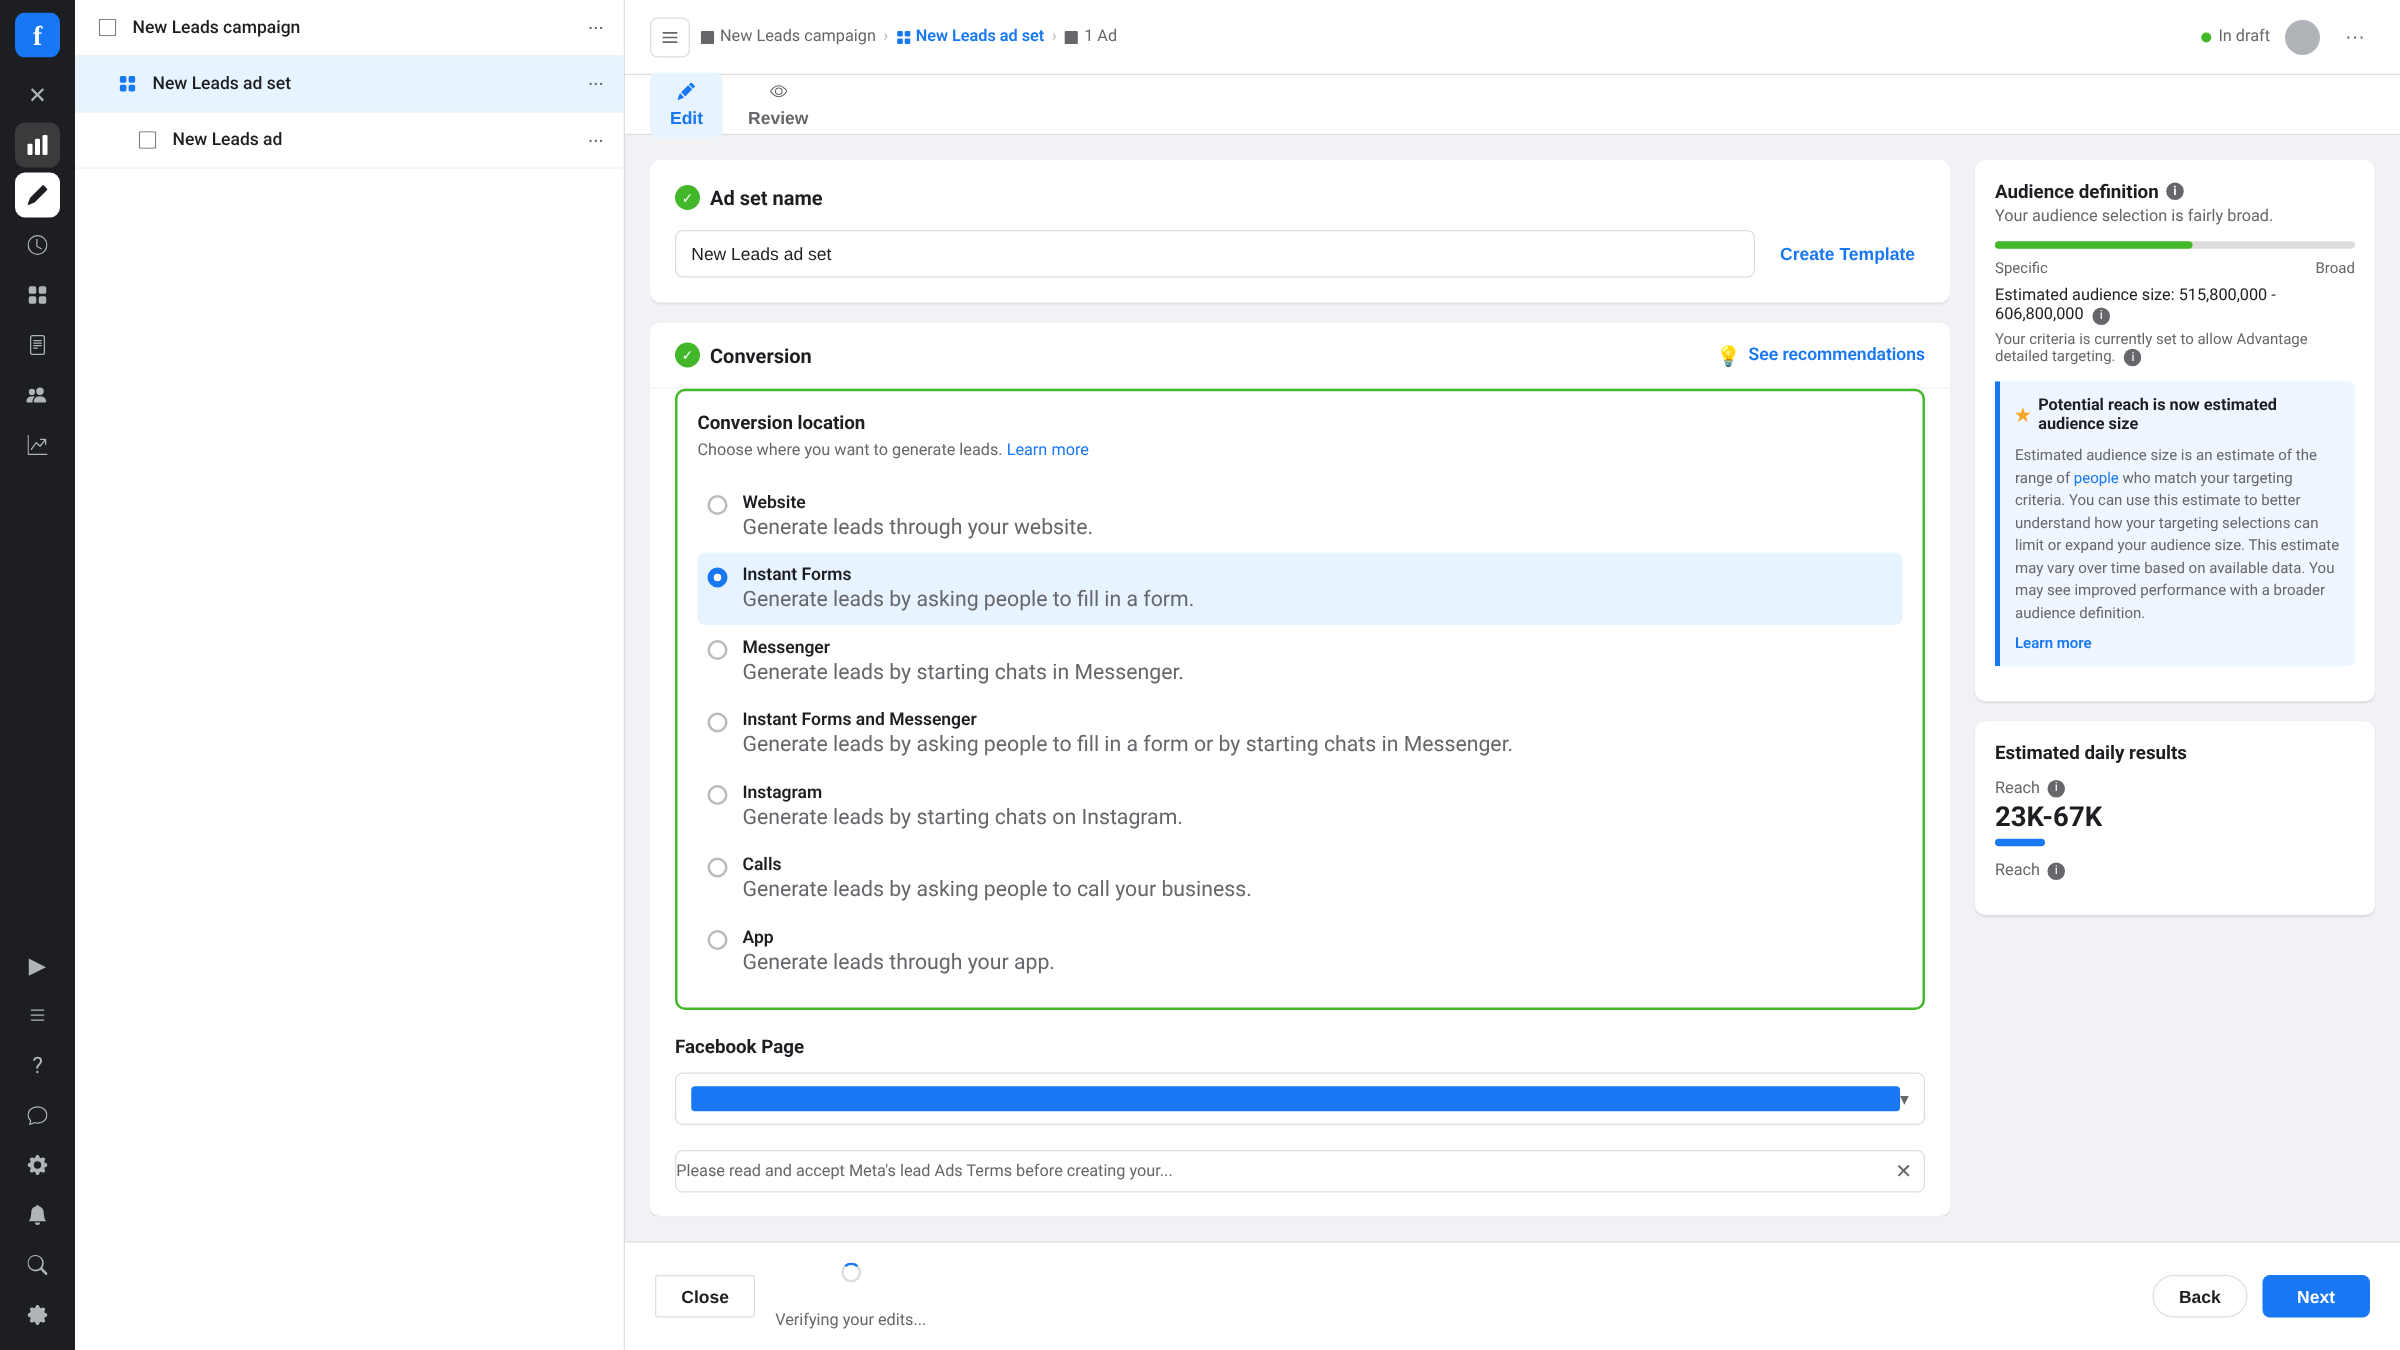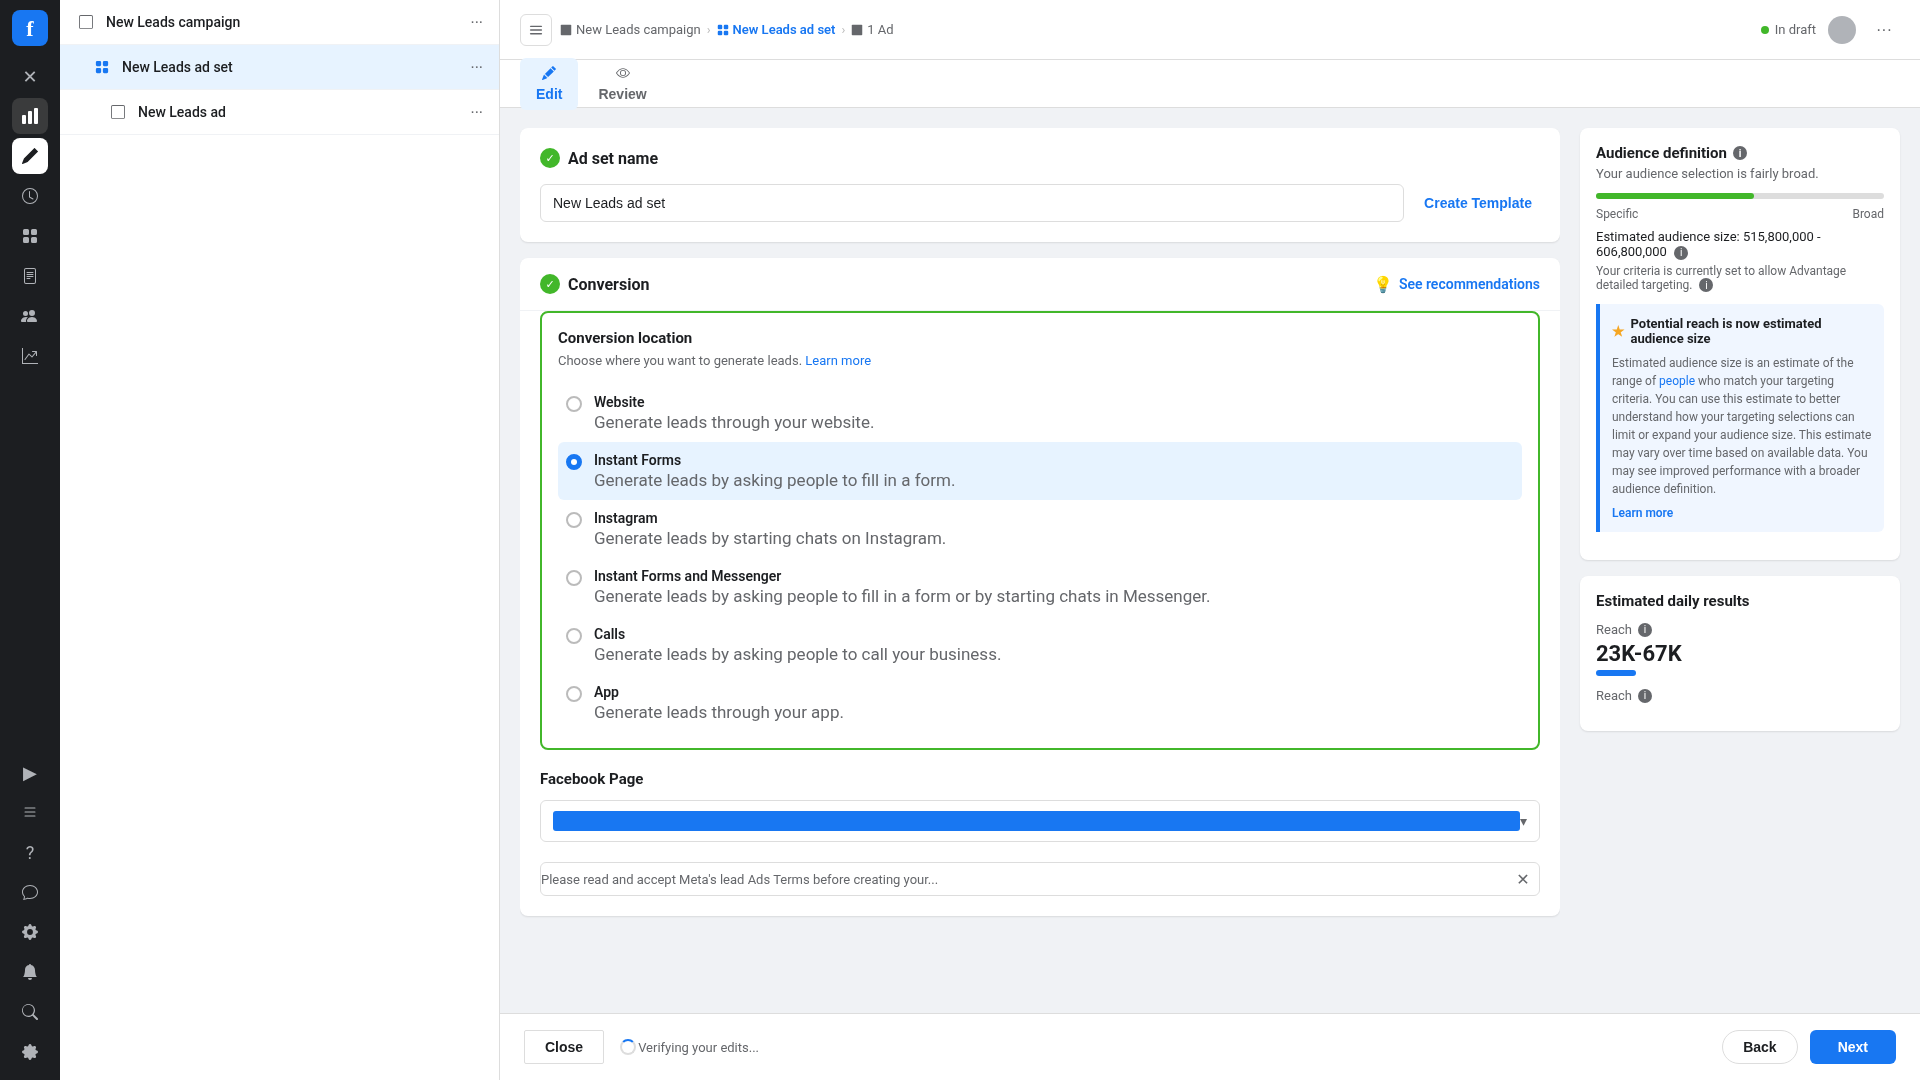--- a/index.html
+++ b/index.html
@@ -541,23 +541,24 @@
       background: white;
       border-top: 1px solid #ddd;
       padding: 16px 24px;
       display: flex;
       align-items: center;
       justify-content: space-between;
     }
     .verifying-text {
       display: flex;
       align-items: center;
-      gap: 2px;
+      gap: 23px;
       font-size: 13px;
       color: #65676b;
+      flex-direction: column;
     }
     .spinner {
       width: 16px;
       height: 16px;
       border: 2px solid #ddd;
       border-top-color: #1877f2;
       border-radius: 50%;
       animation: spin 1s linear infinite;
     }
     @keyframes spin { to { transform: rotate(360deg); } }
@@ -819,34 +820,41 @@
           </div>
 
           <div class="radio-option selected">
             <div class="radio-btn checked"></div>
             <div>
               <div class="radio-label">Instant Forms</div>
               <div class="radio-desc">Generate leads by asking people to fill in a form.</div>
             </div>
           </div>
 
+          <div class="radio-option">
+            <div class="radio-btn"></div>
+            <div>
+              <div class="radio-label">Messenger</div>
+              <div class="radio-desc">Generate leads by starting chats in Messenger.</div>
+            </div>
+          </div>
+
+          <div class="radio-option">
+            <div class="radio-btn"></div>
+            <div>
+              <div class="radio-label">Instant Forms and Messenger</div>
+              <div class="radio-desc">Generate leads by asking people to fill in a form or by starting chats in Messenger.</div>
+            </div>
+          </div>
 
           <div class="radio-option">
             <div class="radio-btn"></div>
             <div>
               <div class="radio-label">Instagram</div>
               <div class="radio-desc">Generate leads by starting chats on Instagram.</div>
-            </div>
-          </div>
-
-          <div class="radio-option">
-            <div class="radio-btn"></div>
-            <div>
-              <div class="radio-label">Instant Forms and Messenger</div>
-              <div class="radio-desc">Generate leads by asking people to fill in a form or by starting chats in Messenger.</div>
             </div>
           </div>
 
           <div class="radio-option">
             <div class="radio-btn"></div>
             <div>
               <div class="radio-label">Calls</div>
               <div class="radio-desc">Generate leads by asking people to call your business.</div>
             </div>
           </div>

